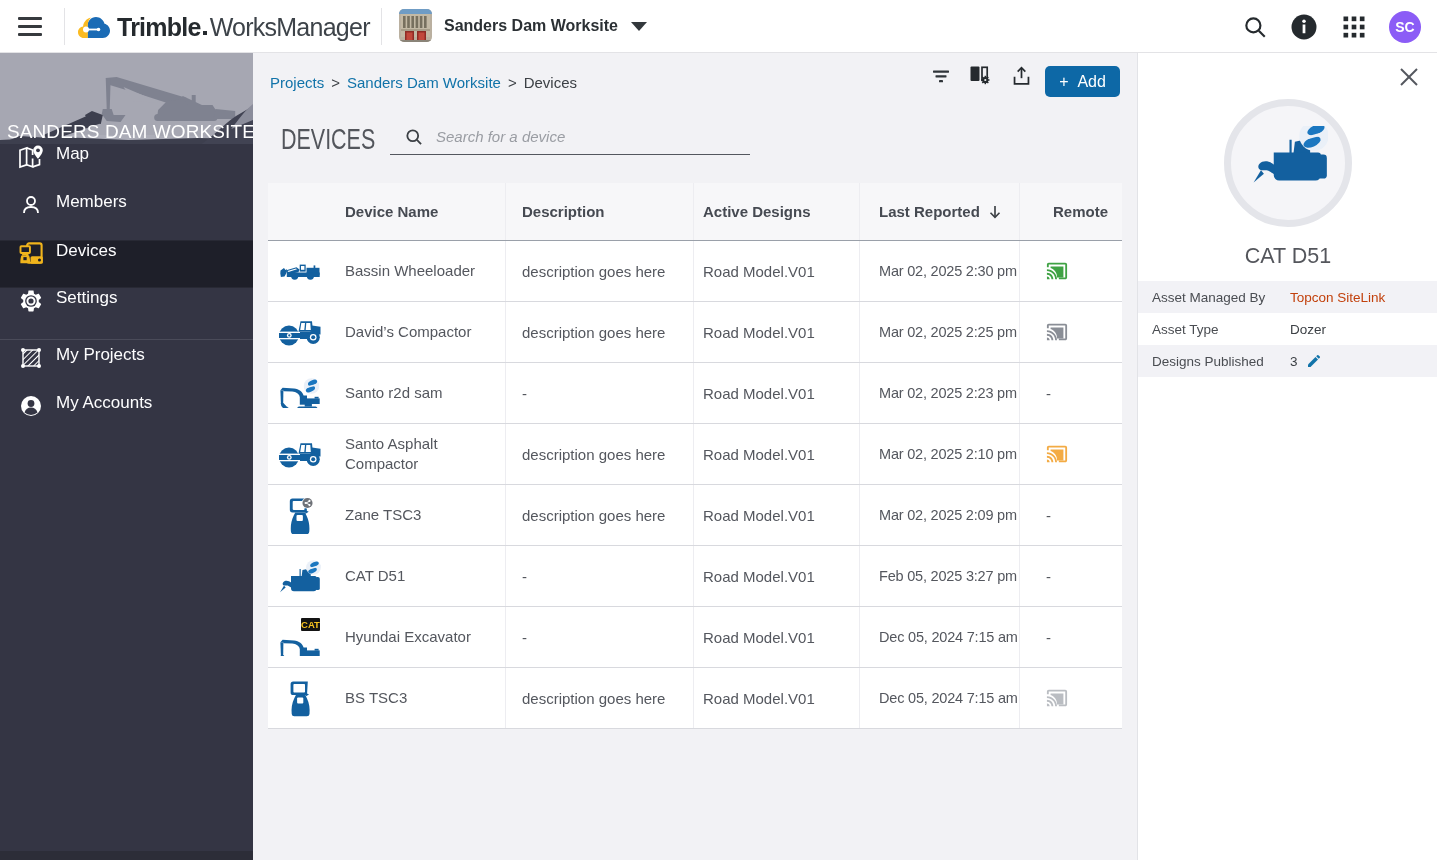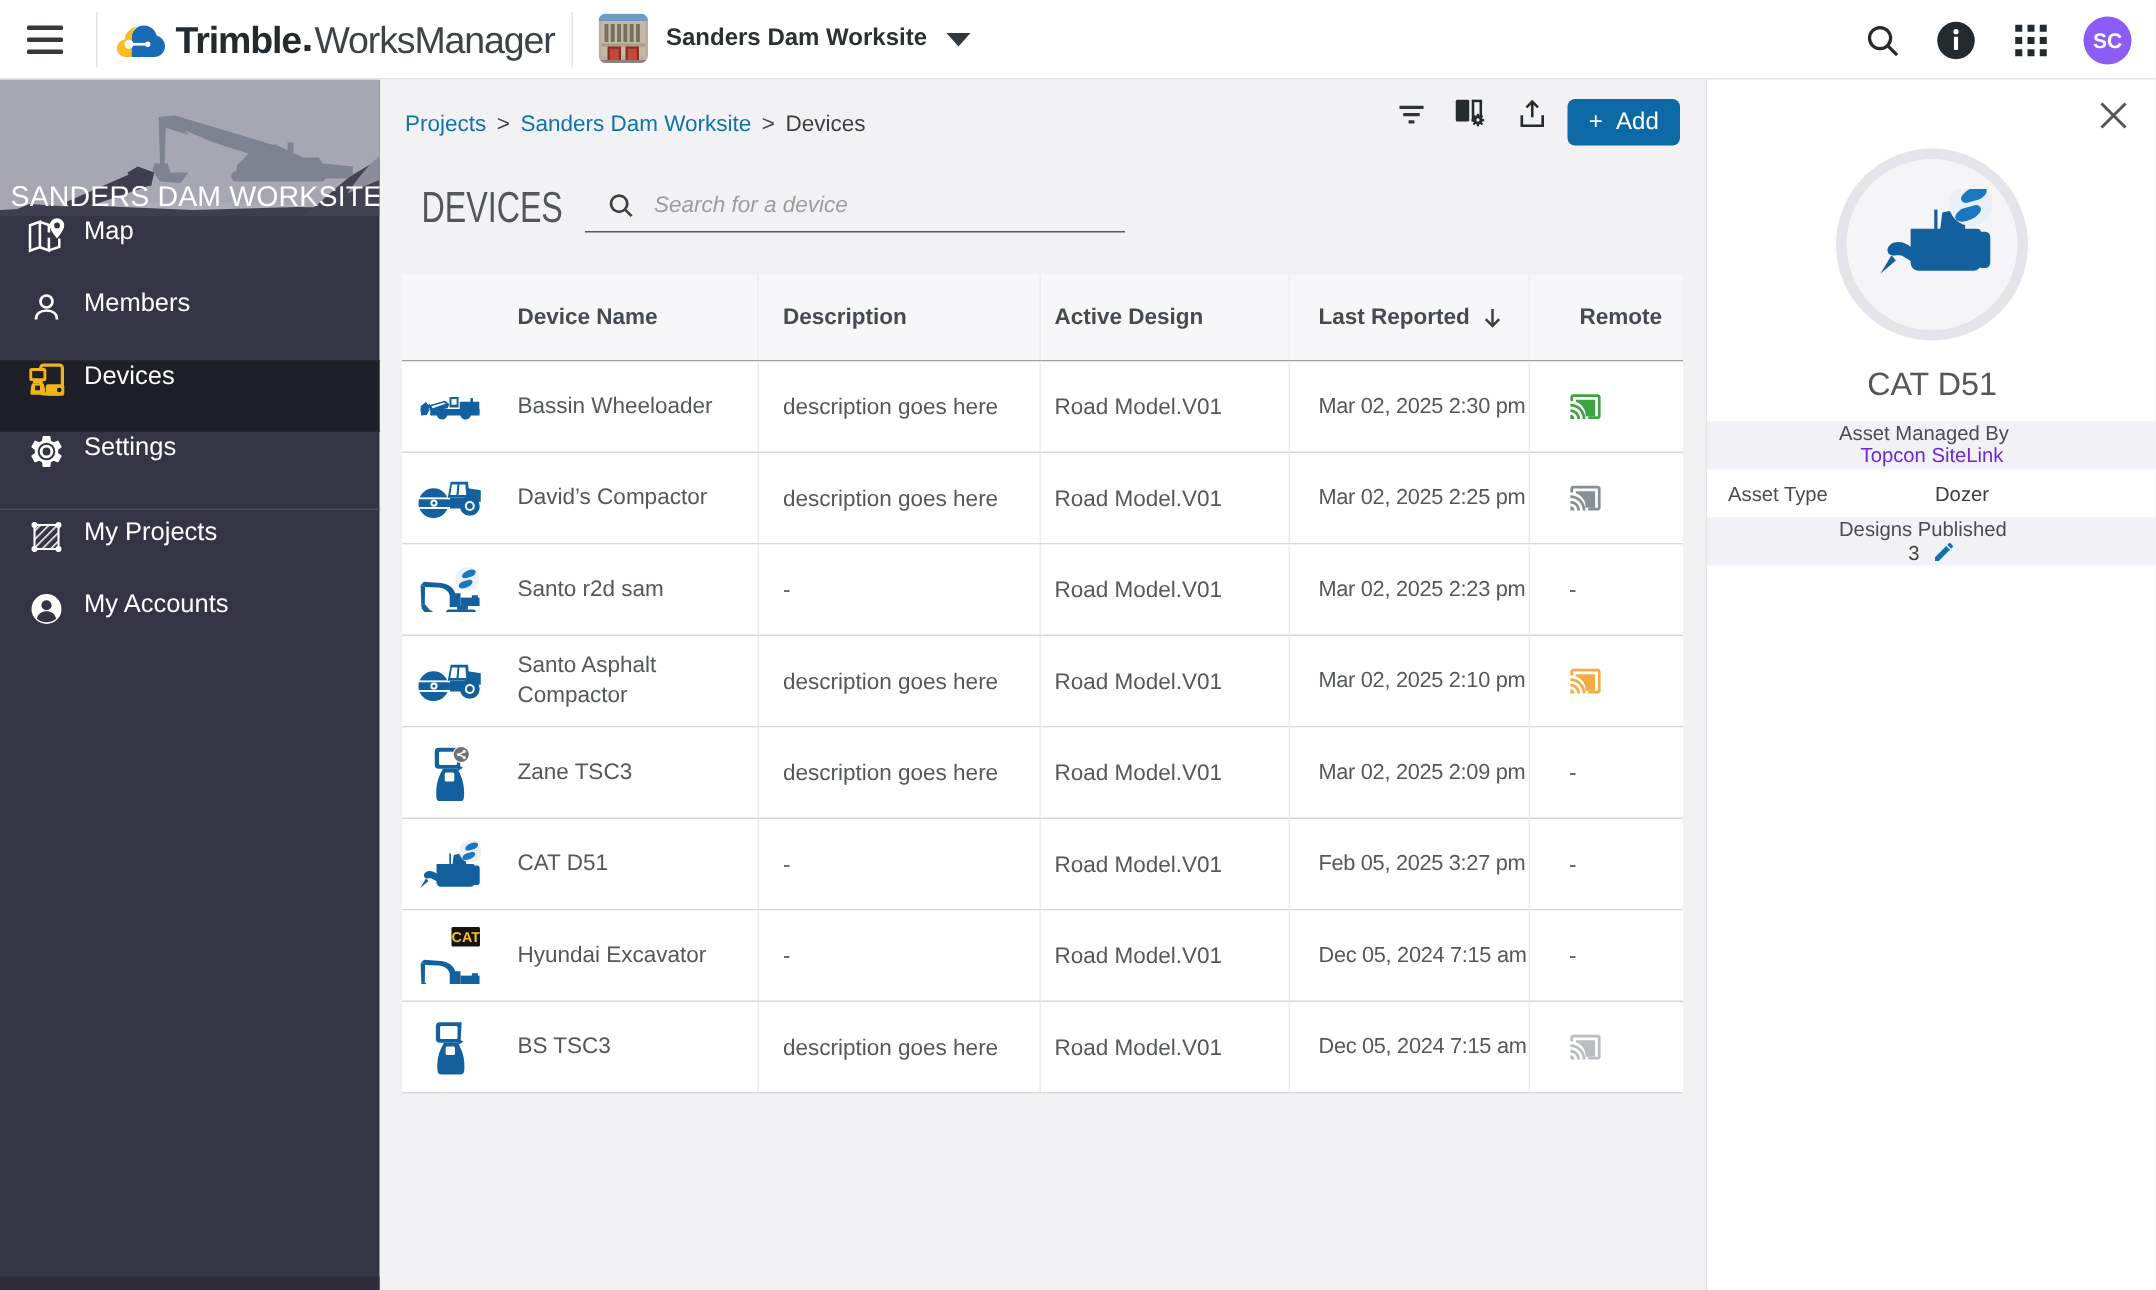--- a/index.html
+++ b/index.html
@@ -56,22 +56,22 @@
 .trow div.c-name { white-space:normal; line-height:20px; }
 .cellborder { border-left:1px solid #ededf1; align-self:stretch; display:flex; align-items:center; }
 
 .panel { position:absolute; left:1137px; top:53px; width:300px; height:807px; background:#fff; border-left:1px solid #e2e3e7; }
 .closex { position:absolute; right:18px; top:14px; width:20px; height:20px; }
 .pcircle { position:absolute; left:86px; top:46px; width:128px; height:128px; border-radius:50%; background:#f5f5f8; border:7px solid #e4e5ea; display:flex; align-items:center; justify-content:center; }
 .ptitle { position:absolute; left:0; top:191px; width:300px; text-align:center; font-size:21.5px; color:#54565c; }
 .prow { position:absolute; left:0; width:300px; height:32px; display:flex; align-items:center; font-size:13.5px; }
 .prow .pl { margin-left:14px; width:138px; color:#4a4d52; }
 .prow .pv { color:#3c4045; display:flex; align-items:center; gap:8px;}
-.prow.stripe { background:#f2f2f6;flex-direction:column; }
-.pv a { color:#6d28d9; text-decoration:none; }
+.prow.stripe { background:#f2f2f6; }
+.pv a { color:#c2410c; text-decoration:none; }
 </style>
 </head>
 <body>
 
 <header class="topbar">
   <div class="burger">
       <div></div>
       <div></div>
       <div></div>
     </div>
@@ -287,21 +287,21 @@
         <line x1="15.5" y1="15.5" x2="20.5" y2="20.5"></line>
       </svg>
     <span class="ph">Search for a device</span>
   </div>
 
   <div class="table">
     <div class="thead">
       <div class="c-icon"></div>
       <div class="c-name">Device Name</div>
       <div class="c-desc cellborder">Description</div>
-      <div class="c-design cellborder">Active Design</div>
+      <div class="c-design cellborder">Active Designs</div>
       <div class="c-rep cellborder">Last Reported&nbsp;<svg width="18" height="18" viewBox="0 0 24 24" fill="none" stroke="#3c4045" stroke-width="2.2" style="vertical-align:-4px;margin-left:2px">
             <line x1="12" y1="4" x2="12" y2="19"></line>
             <path d="M6 13 L12 19 L18 13"></path>
           </svg></div>
       <div class="c-rem cellborder">Remote</div>
     </div>
     <div class="trow">
       <div class="c-icon">
           <svg width="40" height="17">
             <use href="#wheelloader"></use>

